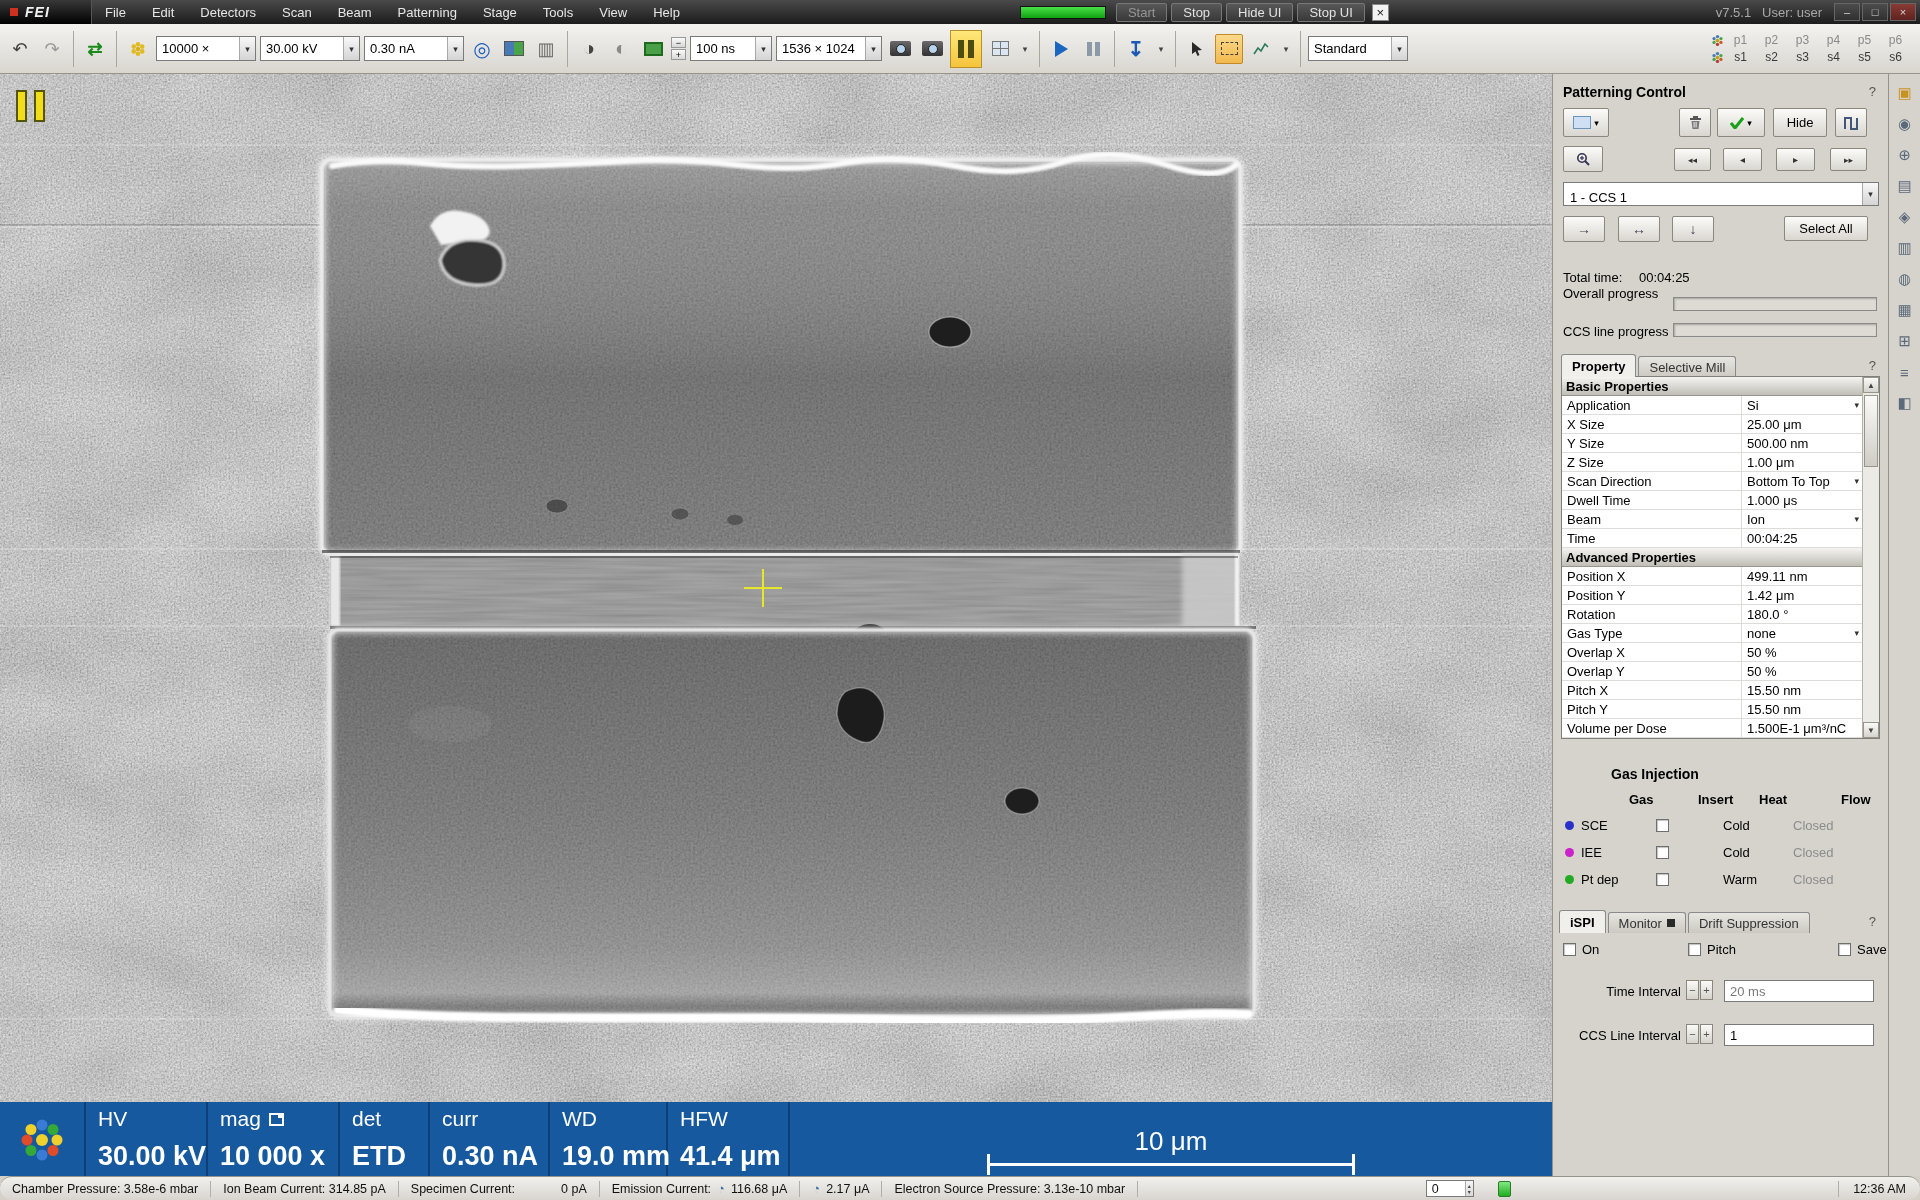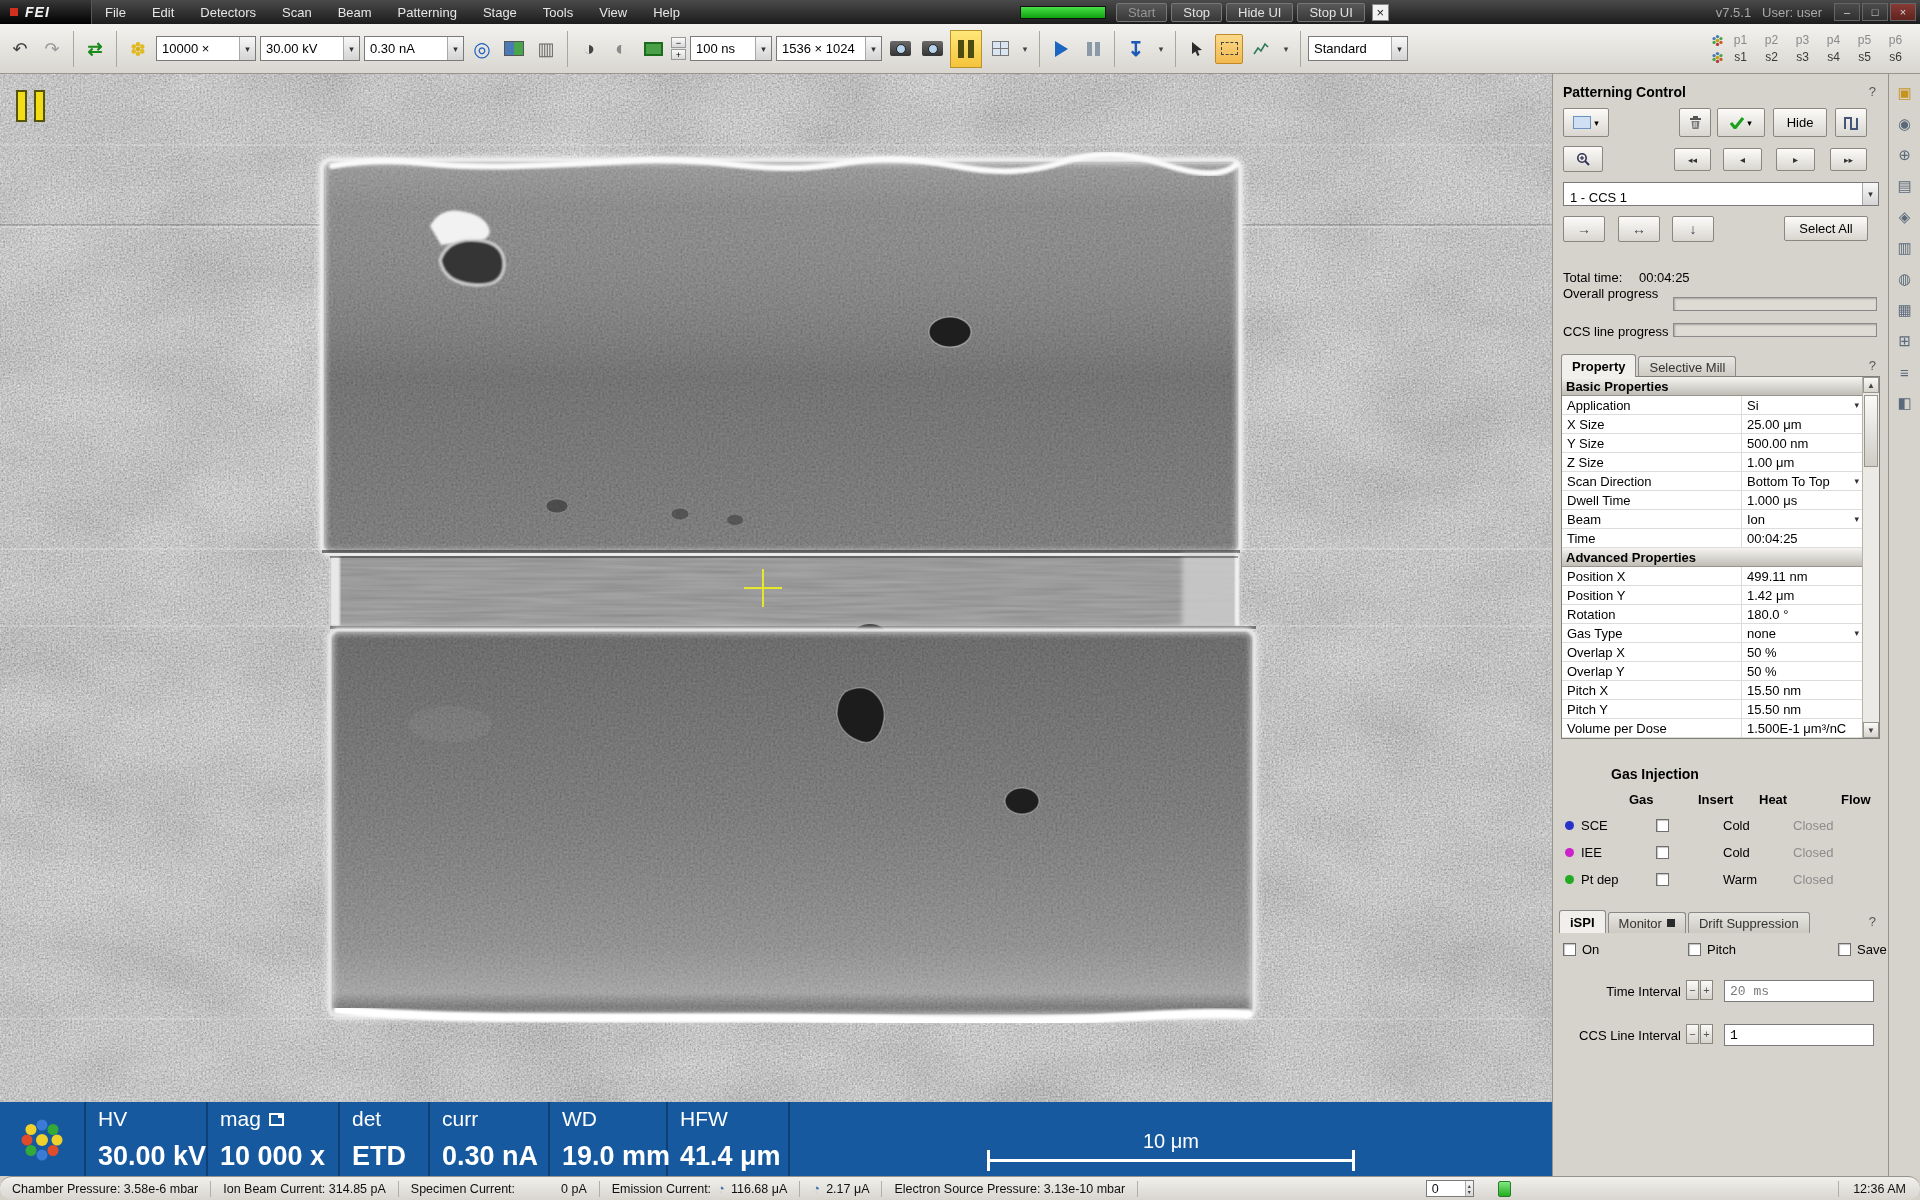--- a/index.html
+++ b/index.html
@@ -56,21 +56,21 @@
 
 .databar{position:absolute;left:0;bottom:0;width:100%;height:74px;background:#16599f;color:#fff;display:flex;align-items:stretch;}
 .db-sec{border-right:2px solid #0d4076;padding:5px 12px 4px 12px;display:flex;flex-direction:column;justify-content:space-between;}
 .db-logo{width:86px;display:flex;align-items:center;justify-content:center;}
 .db-date{justify-content:center;gap:2px;font-size:23px;}
 .db-label{font-size:21px;display:flex;align-items:center;gap:8px;}
 .db-val{font-size:27px;font-weight:bold;white-space:nowrap;}
 .magframe{width:15px;height:13px;border:2px solid #fff;position:relative;}
 .magframe::after{content:"";position:absolute;right:-2px;top:-2px;width:6px;height:5px;background:#fff;}
 .scalewrap{flex:1;display:flex;flex-direction:column;align-items:center;justify-content:center;gap:6px;border-right:none;}
-.scaletext{font-size:20px;margin-top:13px;}
+.scaletext{font-size:26px;margin-top:13px;}
 .scaleline{position:relative;width:368px;height:3px;background:#fff;}
 .scaleline::before,.scaleline::after{content:"";position:absolute;top:-9px;width:3px;height:21px;background:#fff;}
 .scaleline::before{left:0;}
 .scaleline::after{right:0;}
 
 .rpanel{position:relative;width:336px;background:#d6d3cc;border-left:1px solid #96938d;font-size:13px;}
 .pc-title{position:absolute;left:10px;top:10px;font-weight:bold;font-size:14px;}
 .help{position:absolute;color:#555;font-size:13px;}
 .pbtn{position:absolute;display:flex;align-items:center;justify-content:center;background:linear-gradient(#fcfbf9,#d9d6d0);border:1px solid #8a877f;border-radius:2px;}
 .pcombo{position:absolute;height:24px;background:#fff;border:1px solid #7a7a7a;display:flex;align-items:flex-end;}
@@ -87,21 +87,21 @@
 .prop-value{flex:1;height:100%;display:flex;align-items:center;padding-left:5px;white-space:nowrap;overflow:hidden;}
 .ca{margin-left:auto;margin-right:3px;font-size:9px;color:#333;}
 .prop-scroll{width:17px;background:#eceae5;border-left:1px solid #b5b2aa;display:flex;flex-direction:column;font-size:8px;color:#444;}
 .sc-btn{height:16px;display:flex;align-items:center;justify-content:center;background:linear-gradient(#fafaf8,#d6d3cc);border:1px solid #98958d;}
 .sc-thumb{margin:2px 1px;height:72px;background:linear-gradient(#fafaf8,#cfccc5);border:1px solid #98958d;}
 .gas-dot{position:absolute;width:9px;height:9px;border-radius:50%;}
 .cb{position:absolute;width:13px;height:13px;background:#fff;border:1px solid #6f6f6f;box-shadow:inset 1px 1px 1px rgba(0,0,0,.25);}
 .gray{color:#8c8c8c;}
 .bold{font-weight:bold;margin-left:48px;}
 .sqicon{display:inline-block;width:8px;height:8px;background:#2a2a2a;margin-left:5px;}
-.ival{position:absolute;height:22px;background:#fff;border:1px solid #7a7a7a;padding:0 5px;font-size:13px;font-family:Liberation Mono, monospace;}
+.ival{position:absolute;height:22px;background:#fff;border:1px solid #7a7a7a;padding:0 5px;font-size:13px;font-family:Liberation Sans, sans-serif;}
 .mini{position:absolute;width:13px;height:20px;display:flex;align-items:center;justify-content:center;background:linear-gradient(#fafaf8,#d6d3cc);border:1px solid #8a877f;font-size:11px;color:#555;}
 
 .strip{width:32px;background:#d6d3cc;border-left:1px solid #96938d;display:flex;flex-direction:column;align-items:center;padding-top:8px;gap:9px;}
 .dock{width:22px;height:22px;display:flex;align-items:center;justify-content:center;color:#5a6a7a;font-size:15px;border:1px solid transparent;border-radius:2px;}
 .dock:first-child{color:#c8921e;}
 
 .statusbar{height:24px;background:linear-gradient(#f1f0ed,#d8d5cf);border-top:1px solid #96938d;display:flex;align-items:center;font-size:12.5px;color:#111;border-radius:12px;}
 .seg{padding:0 12px;height:16px;display:flex;align-items:center;gap:6px;border-right:1px solid #b2afa8;white-space:nowrap;}
 .gauge{color:#3a6ea5;font-size:13px;}
 .spin{width:48px;height:17px;background:#fff;border:1px solid #7a7a7a;display:flex;align-items:center;padding-left:5px;margin-left:auto;}

